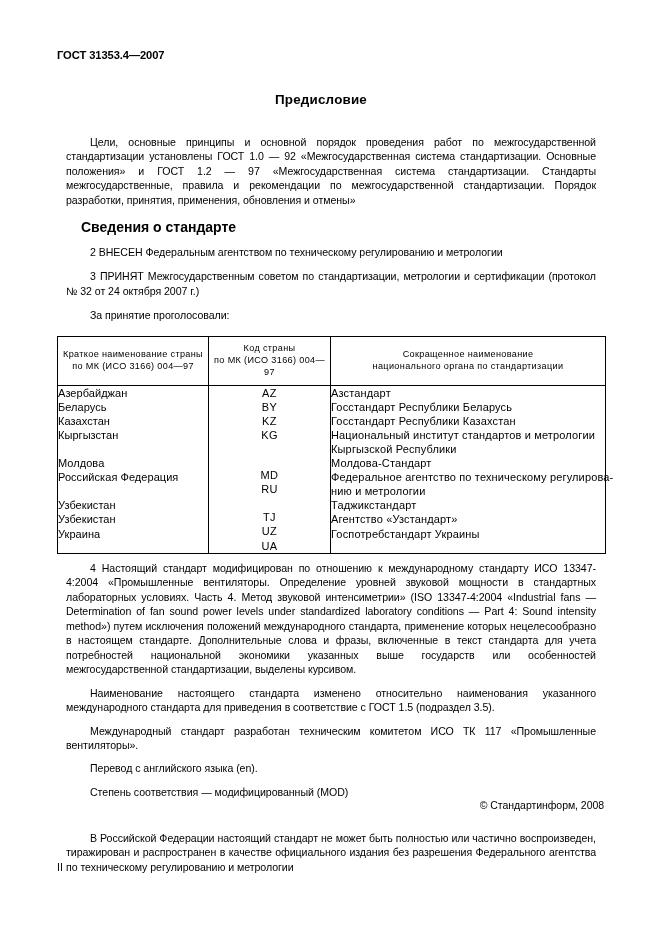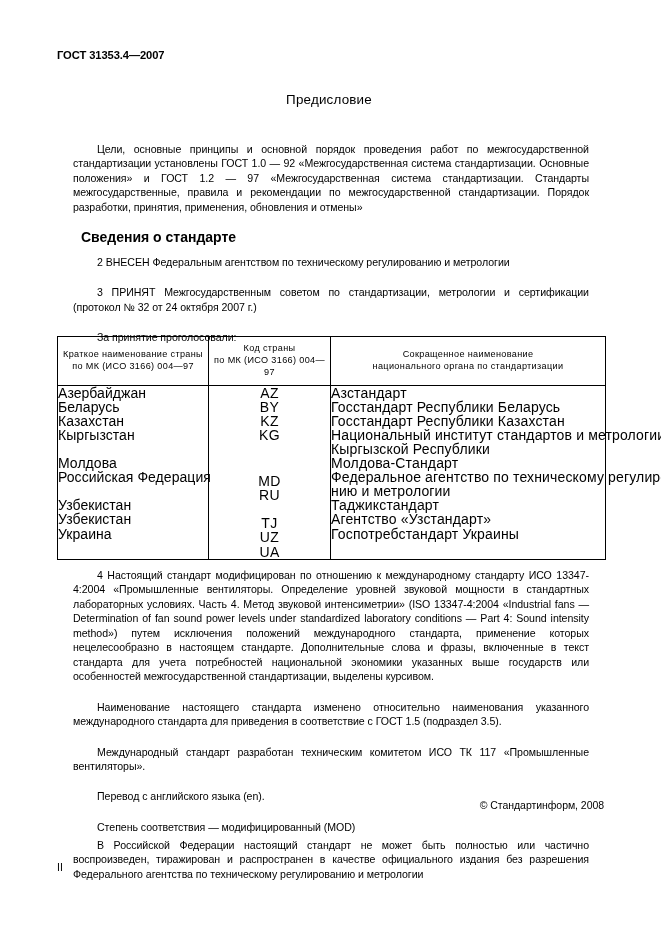--- a/index.html
+++ b/index.html
@@ -30,39 +30,39 @@
     top: 49px;
     font-size: 11.2px;
     font-weight: bold;
     letter-spacing: -0.1px;
     white-space: nowrap;
   }
 
   
   .doc-title {
     position: absolute;
-    left: 12px;
+    left: 4px;
     top: 92px;
     width: 634px;
     text-align: center;
     font-size: 13.4px;
-    font-weight: normal;
+    font-weight: bold;
     letter-spacing: 0.2px;
   }
 
   
   .content {
     position: absolute;
     left: 57px;
     top: 126px;
     width: 548px;
   }
 
   p.para {
-    margin: 16px;
+    margin: 9px;
     font-size: 10.6px;
     line-height: 14.45px;
     text-align: justify;
     text-justify: inter-word;
     letter-spacing: -0.05px;
     word-spacing: 0px;
   }
   p.para.indent {
     text-indent: 24px;
   }
@@ -97,21 +97,21 @@
   table.countries th {
     font-size: 9.1px;
     font-weight: normal;
     line-height: 12.2px;
     text-align: center;
     letter-spacing: 0.35px;
     padding: 5px 4px 6px 4px;
     vertical-align: middle;
   }
   table.countries td {
-    font-size: 14px;
+    font-size: 11px;
     line-height: 14.1px;
     vertical-align: top;
     padding: 0;
     letter-spacing: 0.05px;
   }
   .col-a { width: 151px; }
   .col-b { width: 122px; }
   .col-c { width: 275px; }
 
   td.cell-a { padding: 6px 6px 8px 9px; }
@@ -226,21 +226,21 @@
           </td>
 
           <td class="cell-b">
             <div class="cgroup">
               <div class="crow">AZ</div>
               <div class="crow">BY</div>
               <div class="crow">KZ</div>
               <div class="crow">KG</div>
               <div class="crow">&nbsp;</div>
             </div>
-            <div class="cgroup" style="margin-top:18px">
+            <div class="cgroup" style="margin-top:12px">
               <div class="crow">MD</div>
               <div class="crow">RU</div>
               <div class="crow">&nbsp;</div>
             </div>
             <div class="cgroup" style="margin-top:0">
               <div class="crow">TJ</div>
               <div class="crow">UZ</div>
               <div class="crow">UA</div>
             </div>
           </td>

